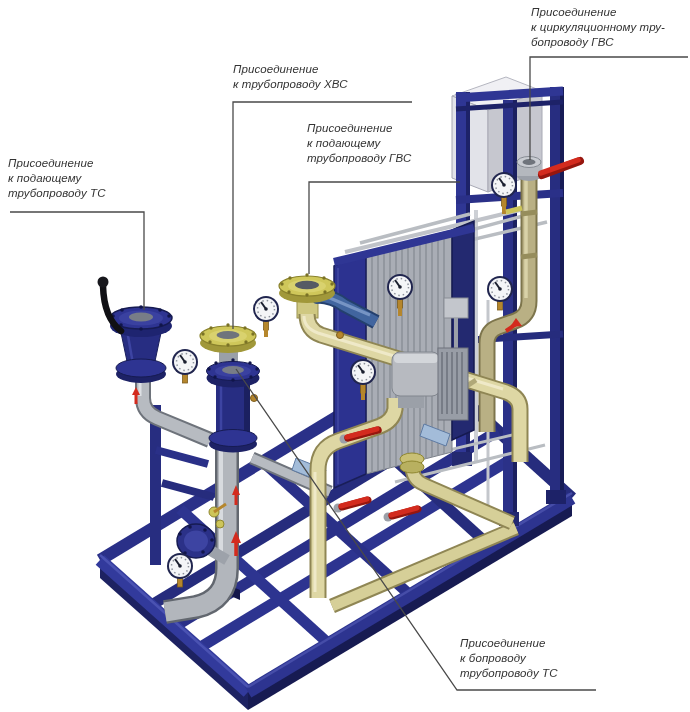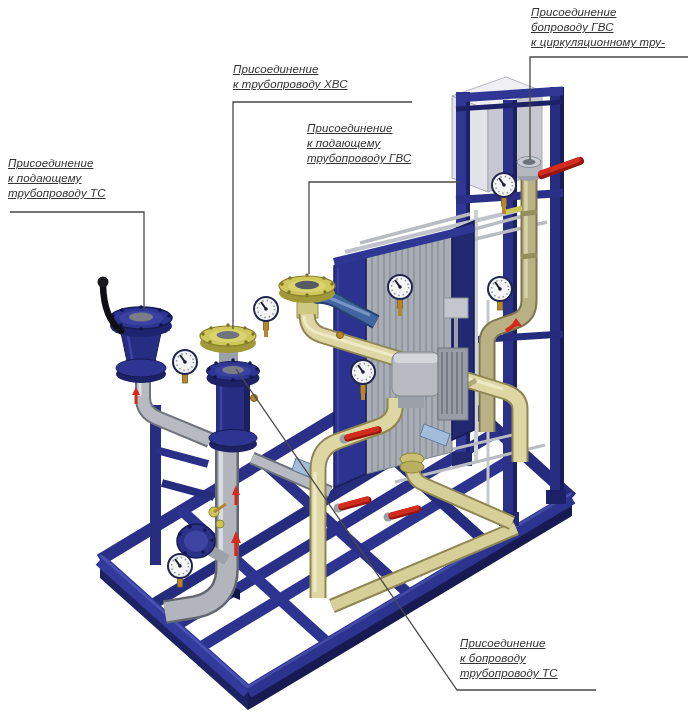--- a/index.html
+++ b/index.html
@@ -1,20 +1,20 @@
 <!DOCTYPE html>
 <html><head>
 <meta charset="utf-8">
 <style>
   html,body{margin:0;padding:0;background:#fff;}
   .stage{position:relative;width:690px;height:712px;background:#fff;overflow:hidden;
          font-family:"Liberation Sans", sans-serif;}
   .stage svg{position:absolute;left:0;top:0;}
   .callout{position:absolute;font-style:italic;font-size:11.5px;line-height:15px;
-           color:#333;letter-spacing:.1px;white-space:nowrap;text-decoration:underline;}
+           color:#333;letter-spacing:.1px;white-space:nowrap;}
   .callout span{display:block;}
 </style>
 </head>
 <body>
 
 <div class="stage">
 <svg width="690" height="712" viewBox="0 0 690 712" xmlns="http://www.w3.org/2000/svg">
   <defs>
     <g id="gauge">
       <rect x="-2.5" y="11" width="5" height="10" fill="#b5862c" stroke="#7d5c1d" stroke-width="0.8"></rect>
@@ -334,21 +334,21 @@
   <span>Присоединение</span>
   <span>к трубопроводу ХВС</span>
 </div>
 <div class="callout" style="left:307px;top:121px">
   <span>Присоединение</span>
   <span>к подающему</span>
   <span>трубопроводу ГВС</span>
 </div>
 <div class="callout" style="left:531px;top:5px">
   <span>Присоединение</span>
+  <span>к циркуляционному тру-</span>
   <span>бопроводу ГВС</span>
-  <span>к циркуляционному тру-</span>
 </div>
 <div class="callout" style="left:460px;top:636px">
   <span>Присоединение</span>
   <span>к бопроводу</span>
   <span>трубопроводу ТС</span>
 </div>
 </div>
 
 </body></html>

